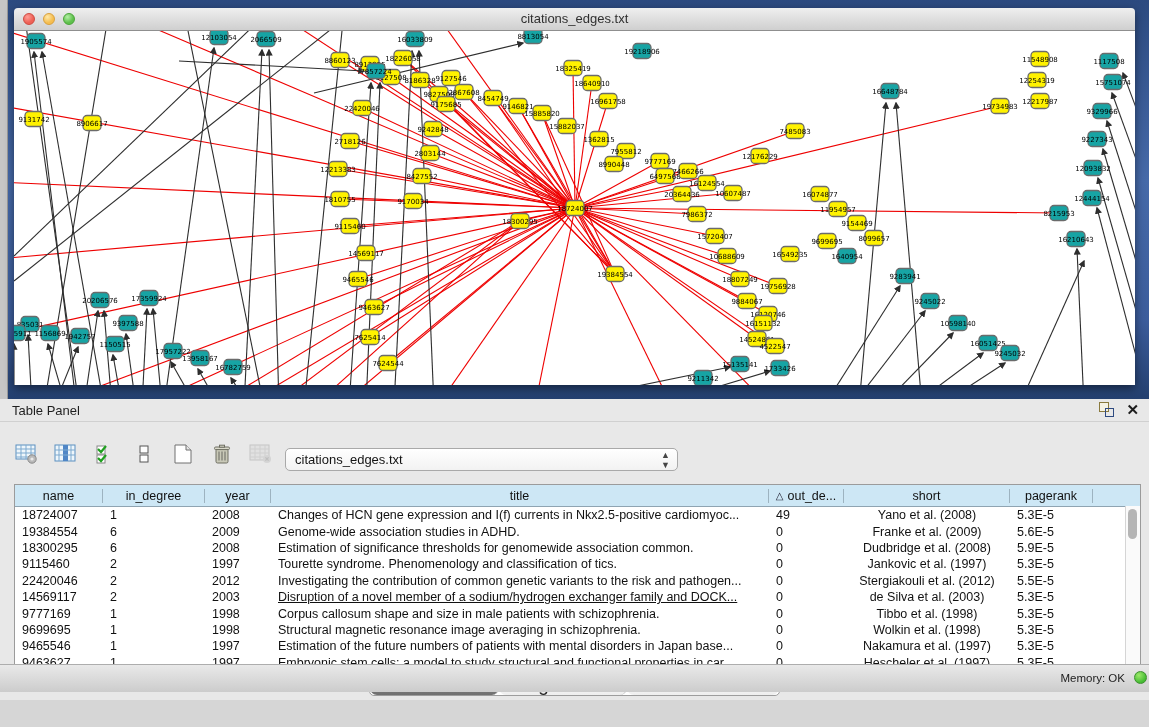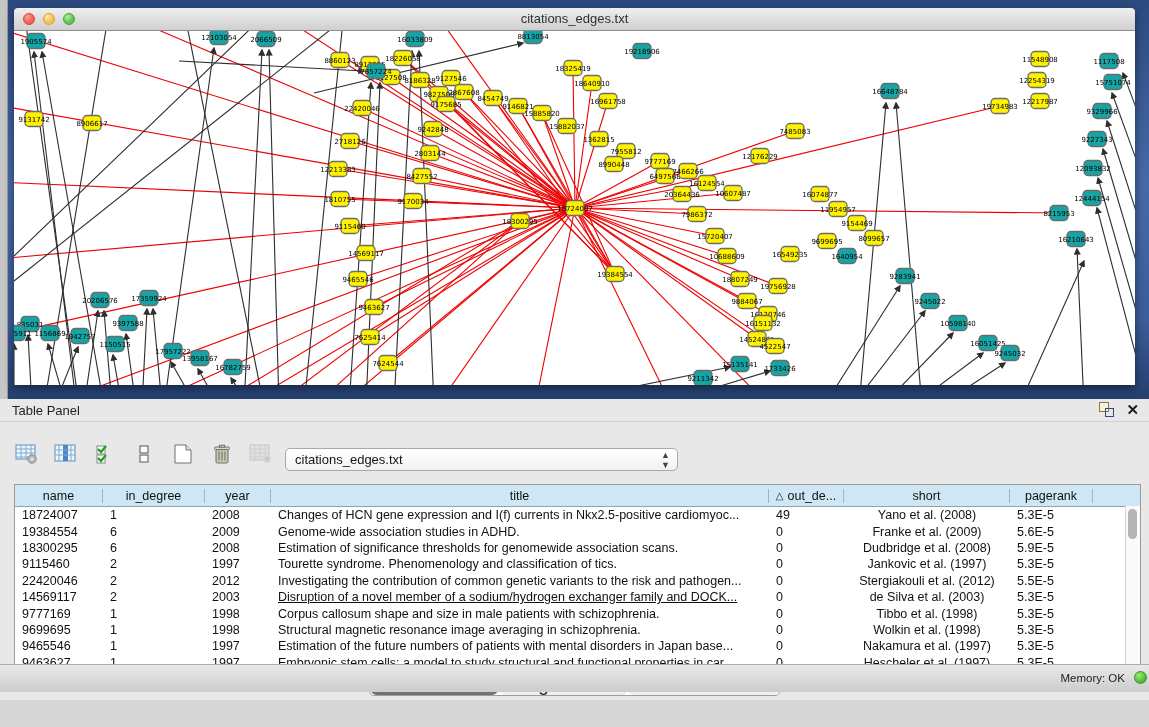--- a/index.html
+++ b/index.html
@@ -729,21 +729,21 @@
           <div class="td" style="width: 66px;">2009</div>
           <div class="td" style="width: 498px;">Genome-wide association studies in ADHD.</div>
           <div class="td" style="width: 75px;">0</div>
           <div class="td center" style="width: 166px;">Franke et al. (2009)</div>
           <div class="td" style="width: 83px;">5.6E-5</div>
         </div>
         <div class="grow">
           <div class="td" style="width: 88px;">18300295</div>
           <div class="td" style="width: 102px;">6</div>
           <div class="td" style="width: 66px;">2008</div>
-          <div class="td" style="width: 498px;">Estimation of significance thresholds for genomewide association scans.</div>
+          <div class="td" style="width: 498px;">Estimation of significance thresholds for genomewide association common.</div>
           <div class="td" style="width: 75px;">0</div>
           <div class="td center" style="width: 166px;">Dudbridge et al. (2008)</div>
           <div class="td" style="width: 83px; text-align: center;">5.9E-5</div>
         </div>
         <div class="grow">
           <div class="td" style="width: 88px;">9115460</div>
           <div class="td" style="width: 102px;">2</div>
           <div class="td" style="width: 66px;">1997</div>
           <div class="td" style="width: 498px;">Tourette syndrome. Phenomenology and classification of tics.</div>
           <div class="td" style="width: 75px;">0</div>

